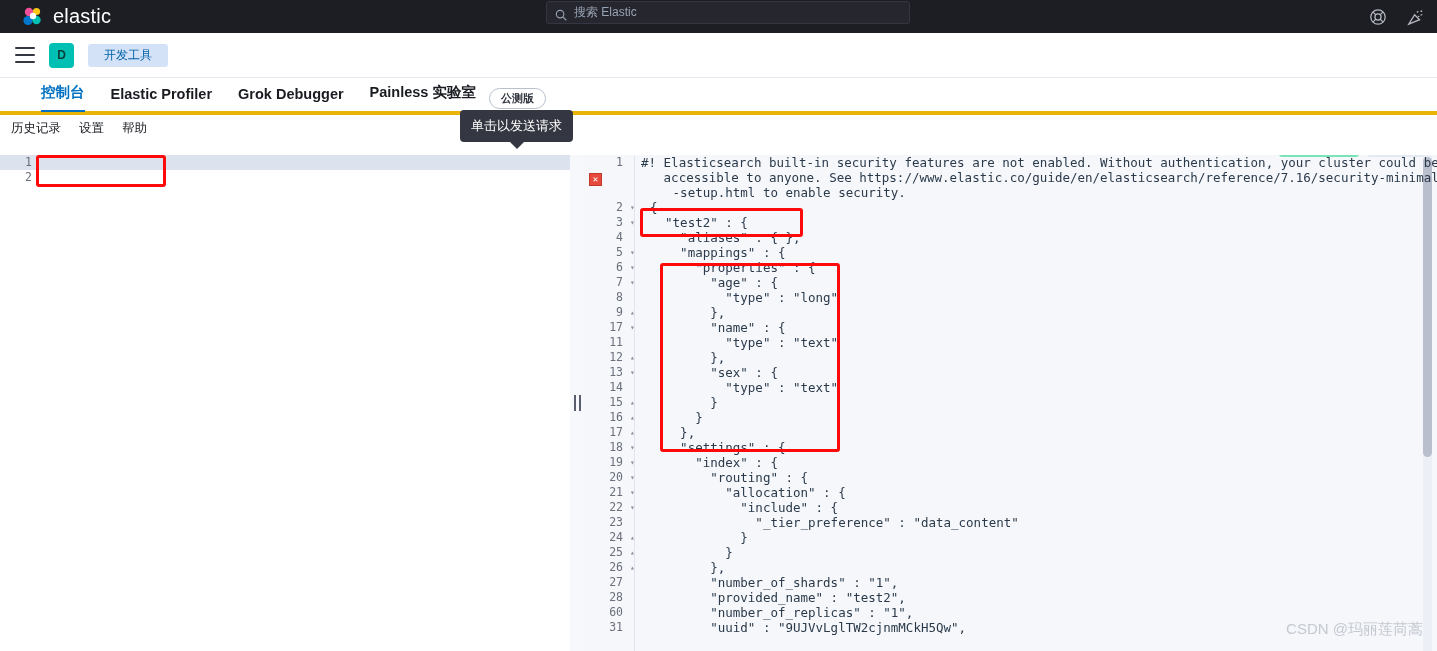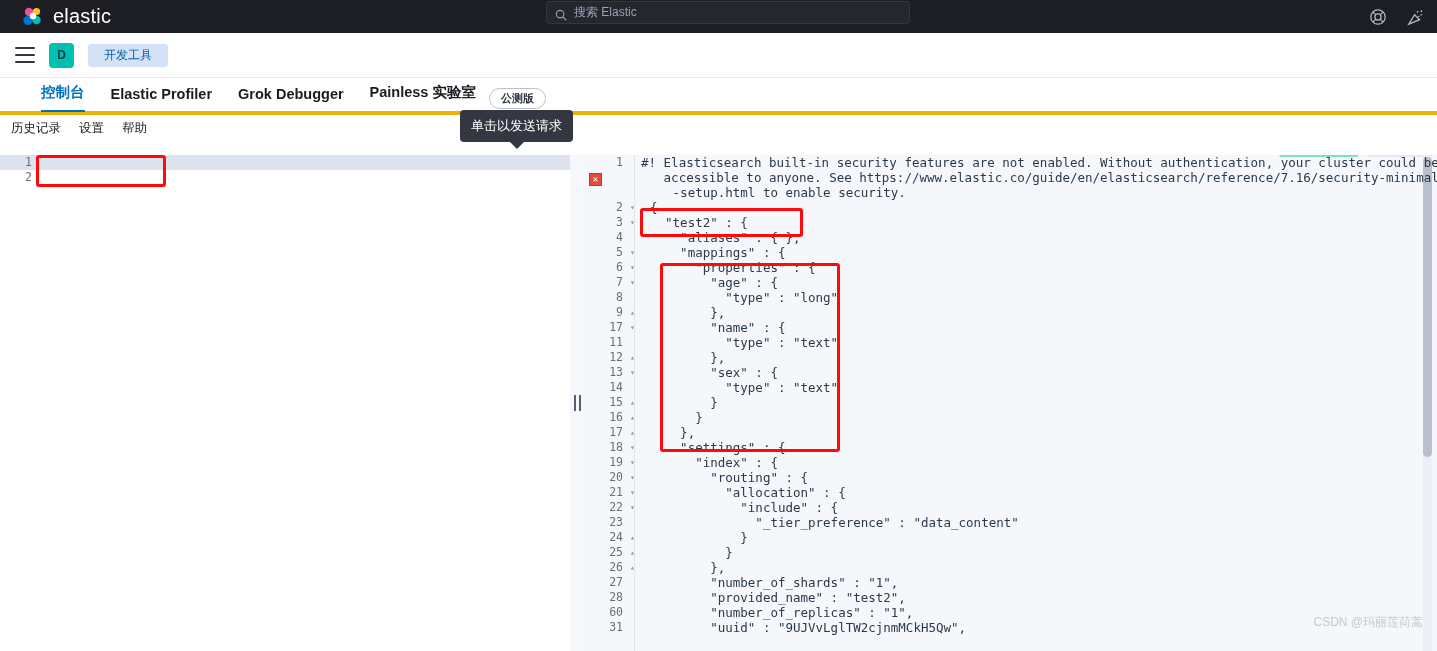--- a/index.html
+++ b/index.html
@@ -234,22 +234,22 @@
     position: absolute; right: 5px; top: 2px;
     width: 9px; height: 300px;
     background: #b9bfcc; border-radius: 5px;
   }
   .vscroll-track {
     position: absolute; right: 5px; top: 0; bottom: 0;
     width: 9px; background: #eceff5;
   }
 
   .watermark {
-    position: absolute; right: 14px; bottom: 20px;
-    color: #c4c9d1; font-size: 12px;
+    position: absolute; right: 14px; bottom: 12px;
+    color: #c4c9d1; font-size: 15px;
     z-index: 50; pointer-events: none;
     font-family: "Liberation Sans", sans-serif;
     margin-top: 25px;
   }
 </style>
 </head>
 <body>
 
 <div class="topbar">
   <div class="brand">

